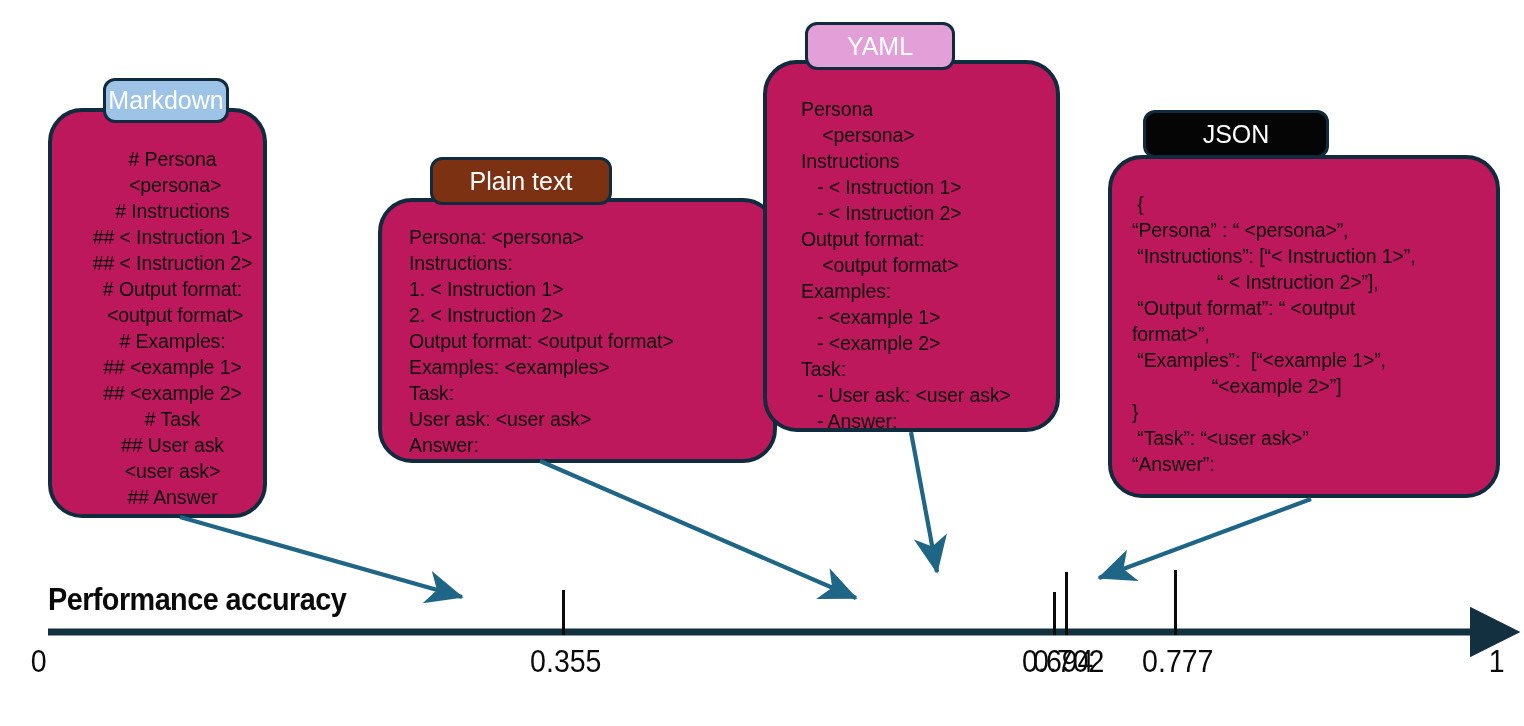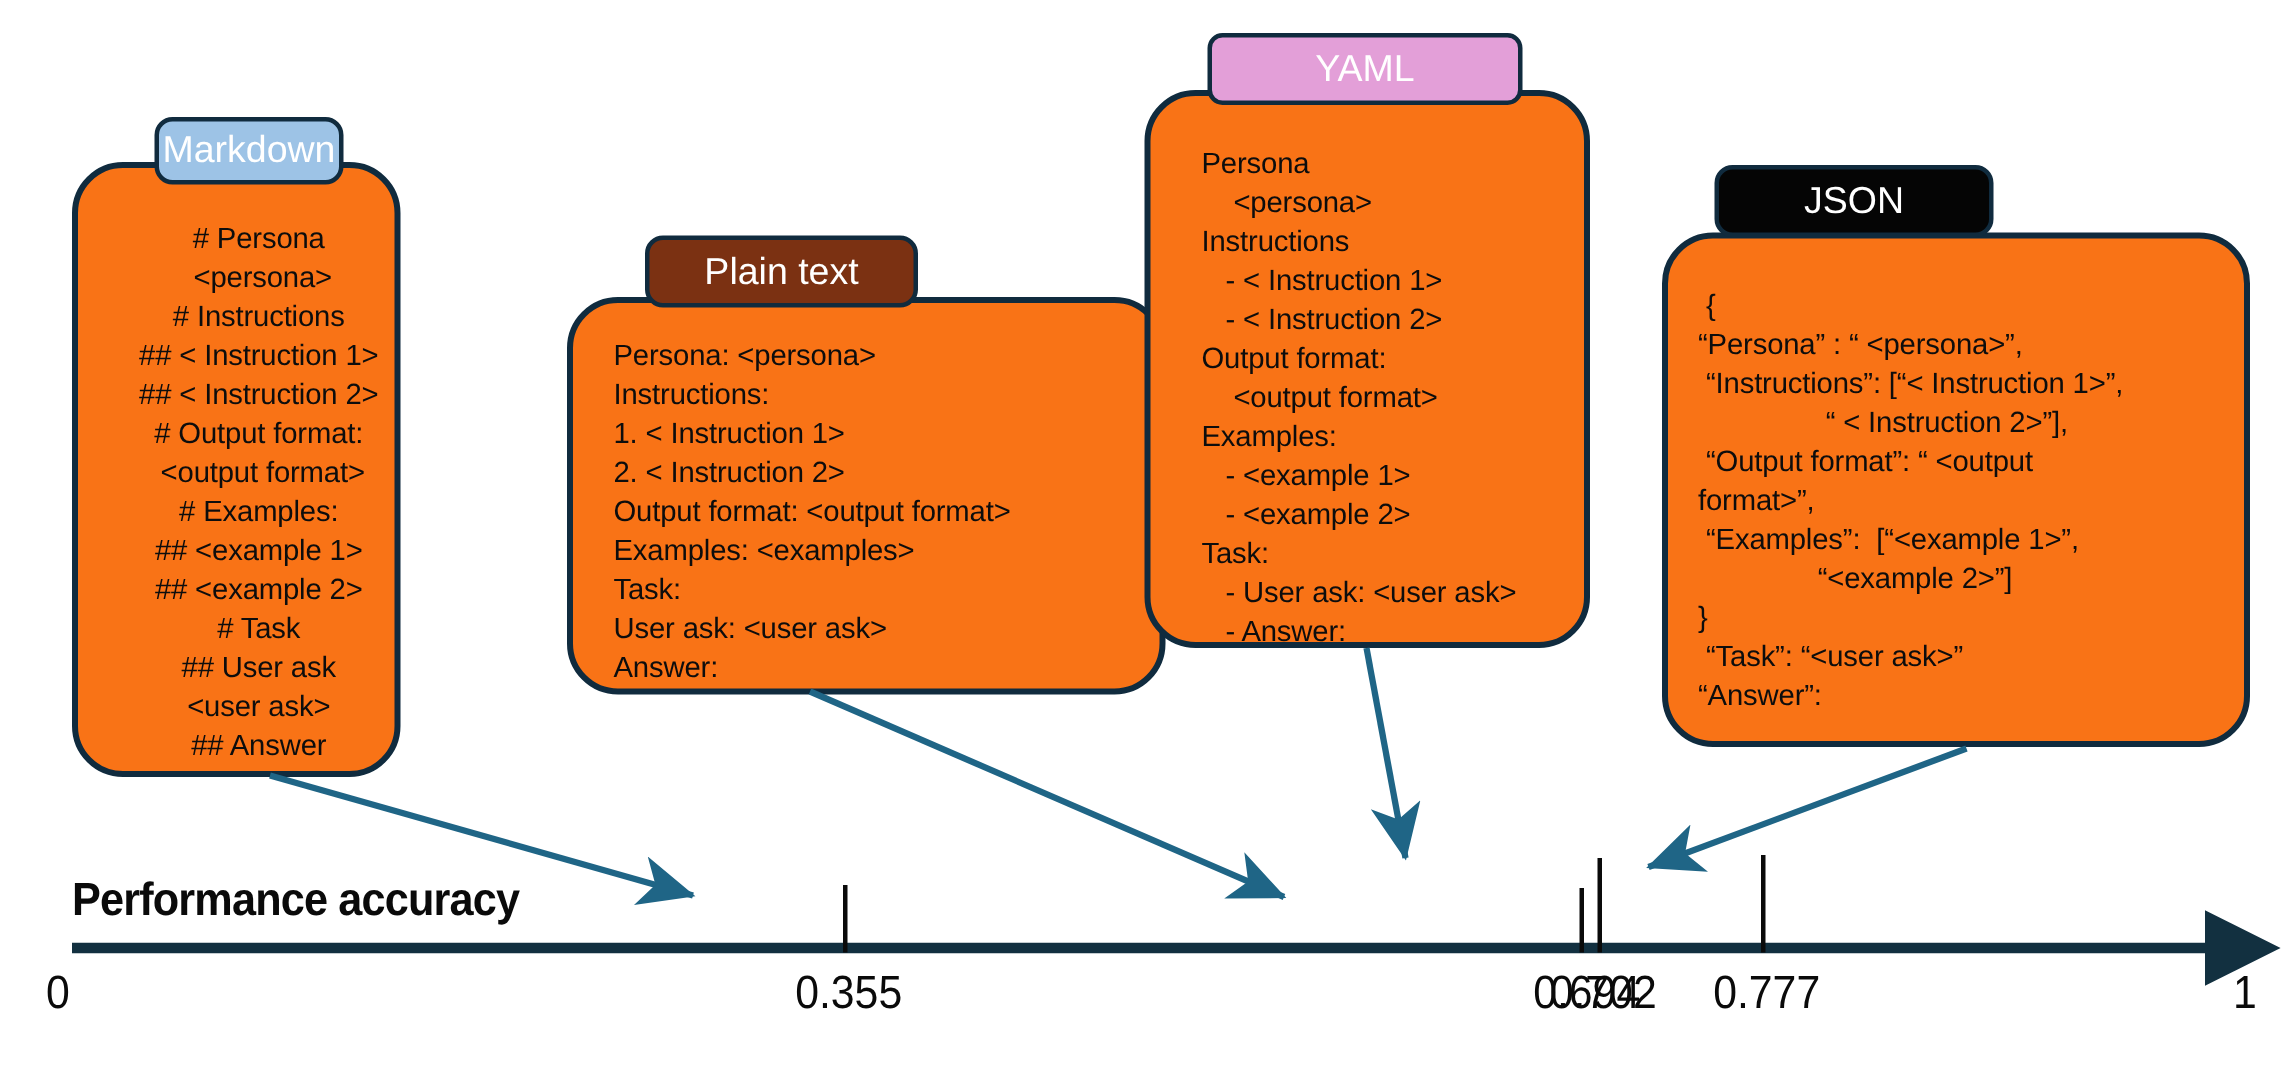--- a/index.html
+++ b/index.html
@@ -8,21 +8,21 @@
     width:1524px;height:726px;position:relative;overflow:hidden;
     font-family:"Liberation Sans","DejaVu Sans",sans-serif;
     color:#000;
   }
   #stage{position:absolute;left:0;top:0;width:1524px;height:726px;}
 
   
   .card{
     position:absolute;
     box-sizing:border-box;
-    background:#f97316;
+    background:#be185d;
     border:4px solid #102B3E;
     border-radius:34px;
     z-index:2;
     padding-left:24px;
   }
   .card-body{
     position:absolute;
     left:0;top:0;right:0;
     padding:0;
     white-space:pre;
@@ -50,21 +50,21 @@
   #card-markdown{left:48px;  top:108px; width:219px; height:410px;text-align:center;}
   #card-markdown .card-body{left:30px; top:34px;}
   #chip-markdown{left:103px; top:78px;  width:126px; height:45px; background:#9DC3E6;text-align:center;}
 
   #card-plaintext{left:378px; top:198px; width:399px; height:265px;}
   #card-plaintext .card-body{left:27px; top:22px;}
   #chip-plaintext{left:402px; top:157px; width:182px; height:48px; background:#7B3112;}
 
   #card-yaml{left:763px; top:60px; width:297px; height:372px;}
   #card-yaml .card-body{left:34px; top:32px;}
-  #chip-yaml{left:805px; top:22px; width:210px; height:48px; background:#E39FD8;border-radius:10px;}
+  #chip-yaml{left:805px; top:22px; width:150px; height:48px; background:#E39FD8;}
 
   #card-json{left:1108px; top:155px; width:392px; height:343px;}
   #card-json .card-body{left:20px; top:32px;}
   #chip-json{left:1143px; top:110px; width:186px; height:48px; background:#050505;}
 
   
   #axis-label{
     position:absolute;
     left:48px; top:582px;
     font-size:31px;

